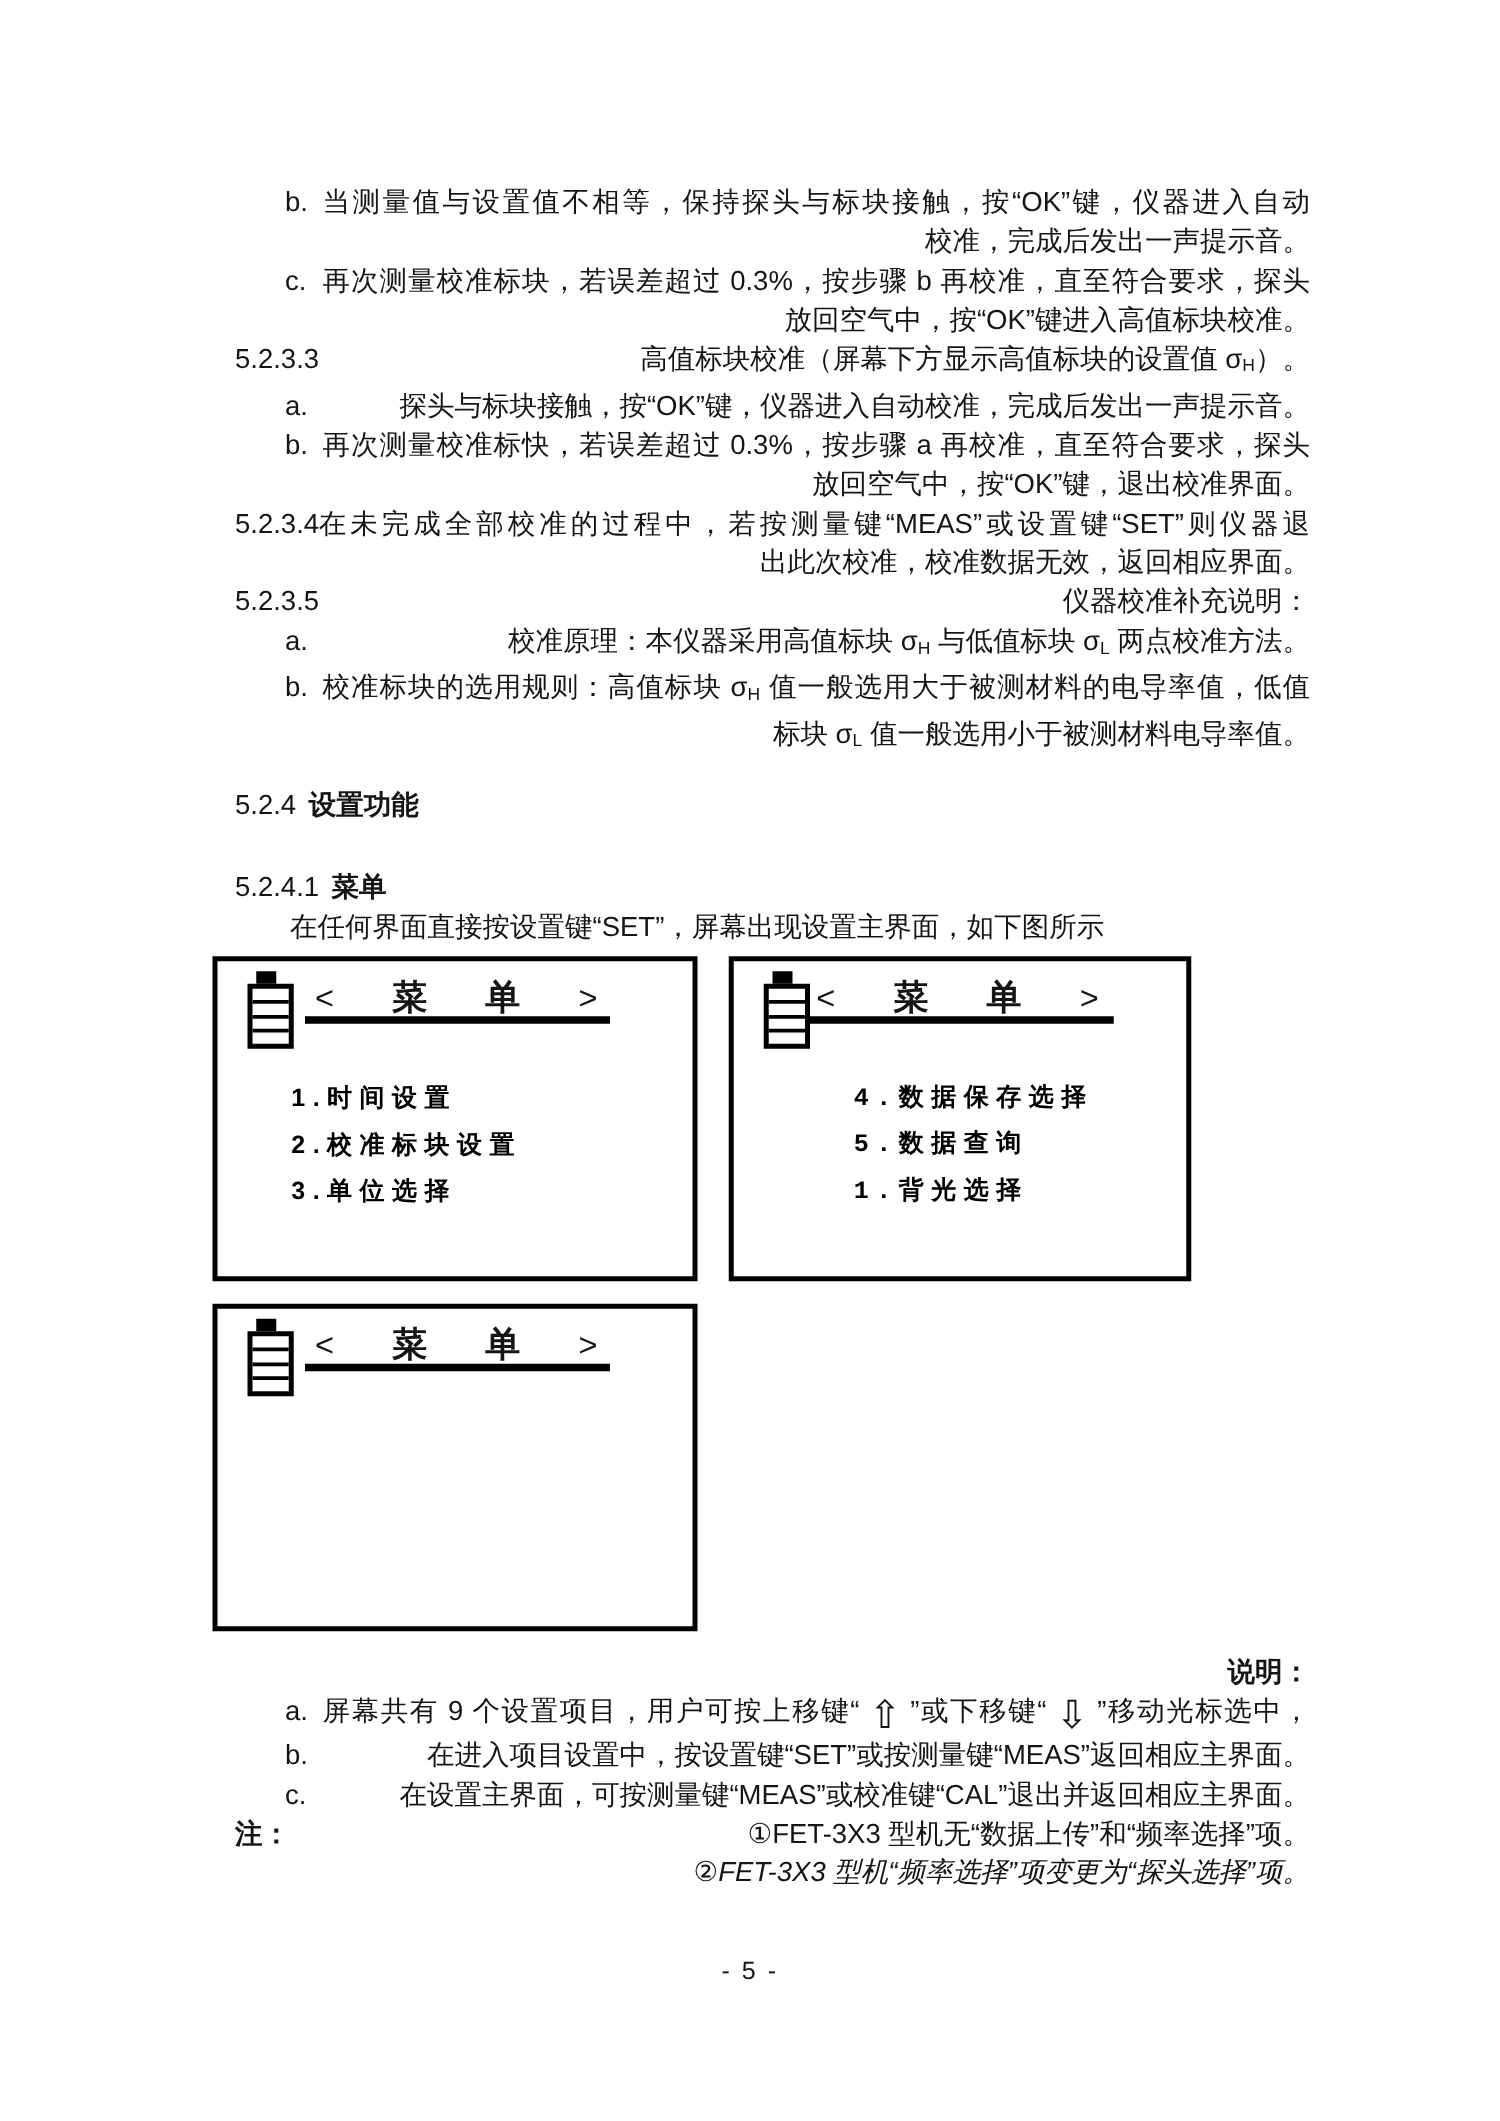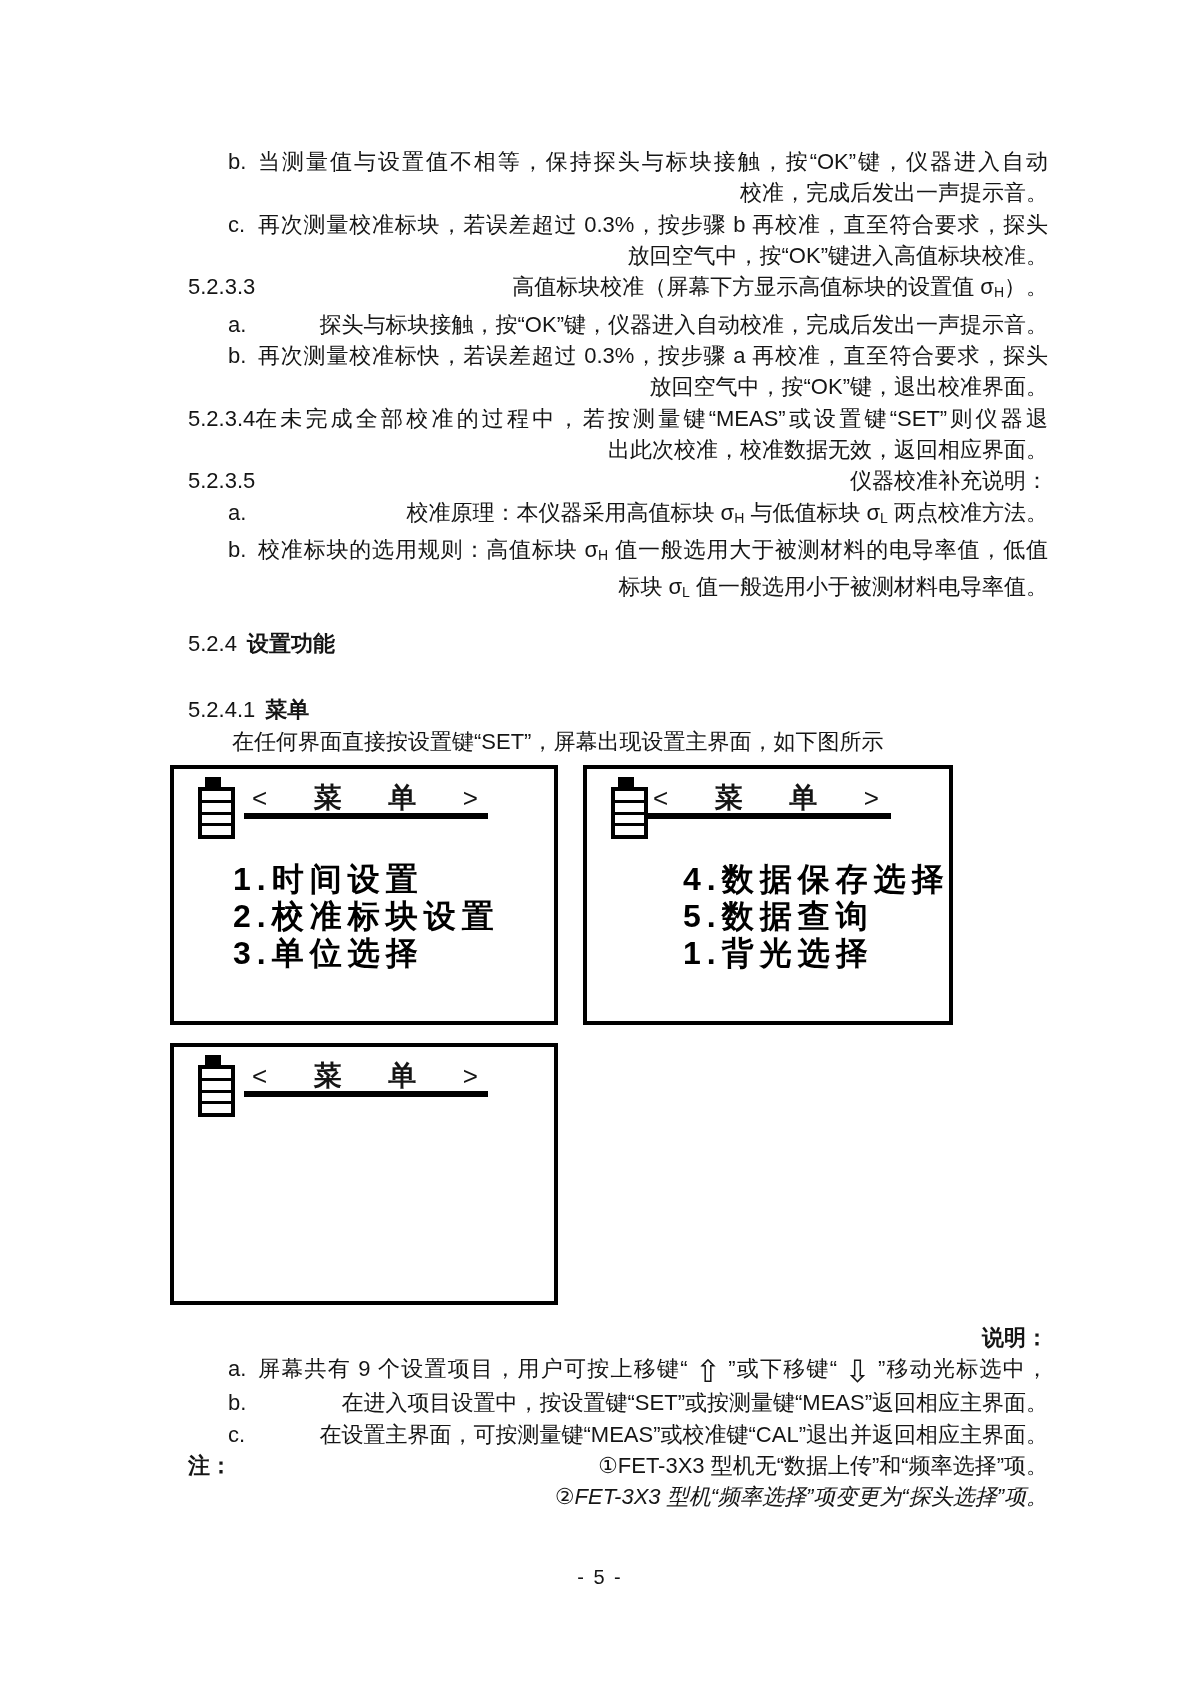--- a/index.html
+++ b/index.html
@@ -28,21 +28,21 @@
   .screen{position:absolute;border:4px solid #000;background:#fff;box-sizing:border-box;}
   .bat{position:absolute;left:24px;top:8px;width:37px;}
   .bat-tab{width:16px;height:10px;background:#000;margin-left:7px;}
   .bat-body{box-sizing:border-box;width:37px;height:52px;border:4px solid #000;display:flex;flex-direction:column;}
   .bat-cell{flex:1;}
   .bat-cell + .bat-cell{border-top:3px solid #000;}
   .scr-head{position:absolute;left:78px;top:10px;width:226px;display:flex;justify-content:space-between;align-items:center;}
   .scr-head .zh{font-size:28px;font-weight:700;}
   .scr-head .chev{font-size:26px;font-weight:400;}
   .rule{position:absolute;left:70px;top:44px;width:244px;height:6px;background:#000;}
-  .menu{position:absolute;font-size:32px;font-weight:700;letter-spacing:6px;line-height:37px;white-space:nowrap;color:#000;}
+  .menu{position:absolute;font-size:20px;font-weight:700;letter-spacing:6px;line-height:37px;white-space:nowrap;color:#000;}
   .footer{position:absolute;left:0;top:1566px;width:1200px;text-align:center;font-size:20px;letter-spacing:2px;}
 </style>
 </head>
 <body>
 
 <div class="page">
 
   <div class="tblock" style="left:188px;top:146px;">
 
     <div class="tl">
@@ -143,21 +143,21 @@
           <div class="bat-cell"></div>
       </div>
     </div>
     <div class="scr-head" style="left:66px;">
       <span class="chev">&lt;</span>
       <span class="zh">菜</span>
       <span class="zh">单</span>
       <span class="chev">&gt;</span>
     </div>
     <div class="rule" style="left:60px;"></div>
-    <div class="menu" style="left:96px;top:92px;">
+    <div class="menu" style="left:96px;top:92px;font-family:Liberation Mono, monospace;">
       <div>4.数据保存选择</div>
       <div>5.数据查询</div>
       <div>1.背光选择</div>
     </div>
   </div>
 
   <div class="screen" style="left:170px;top:1043px;width:388px;height:262px;">
     <div class="bat">
       <div class="bat-tab"></div>
       <div class="bat-body">

